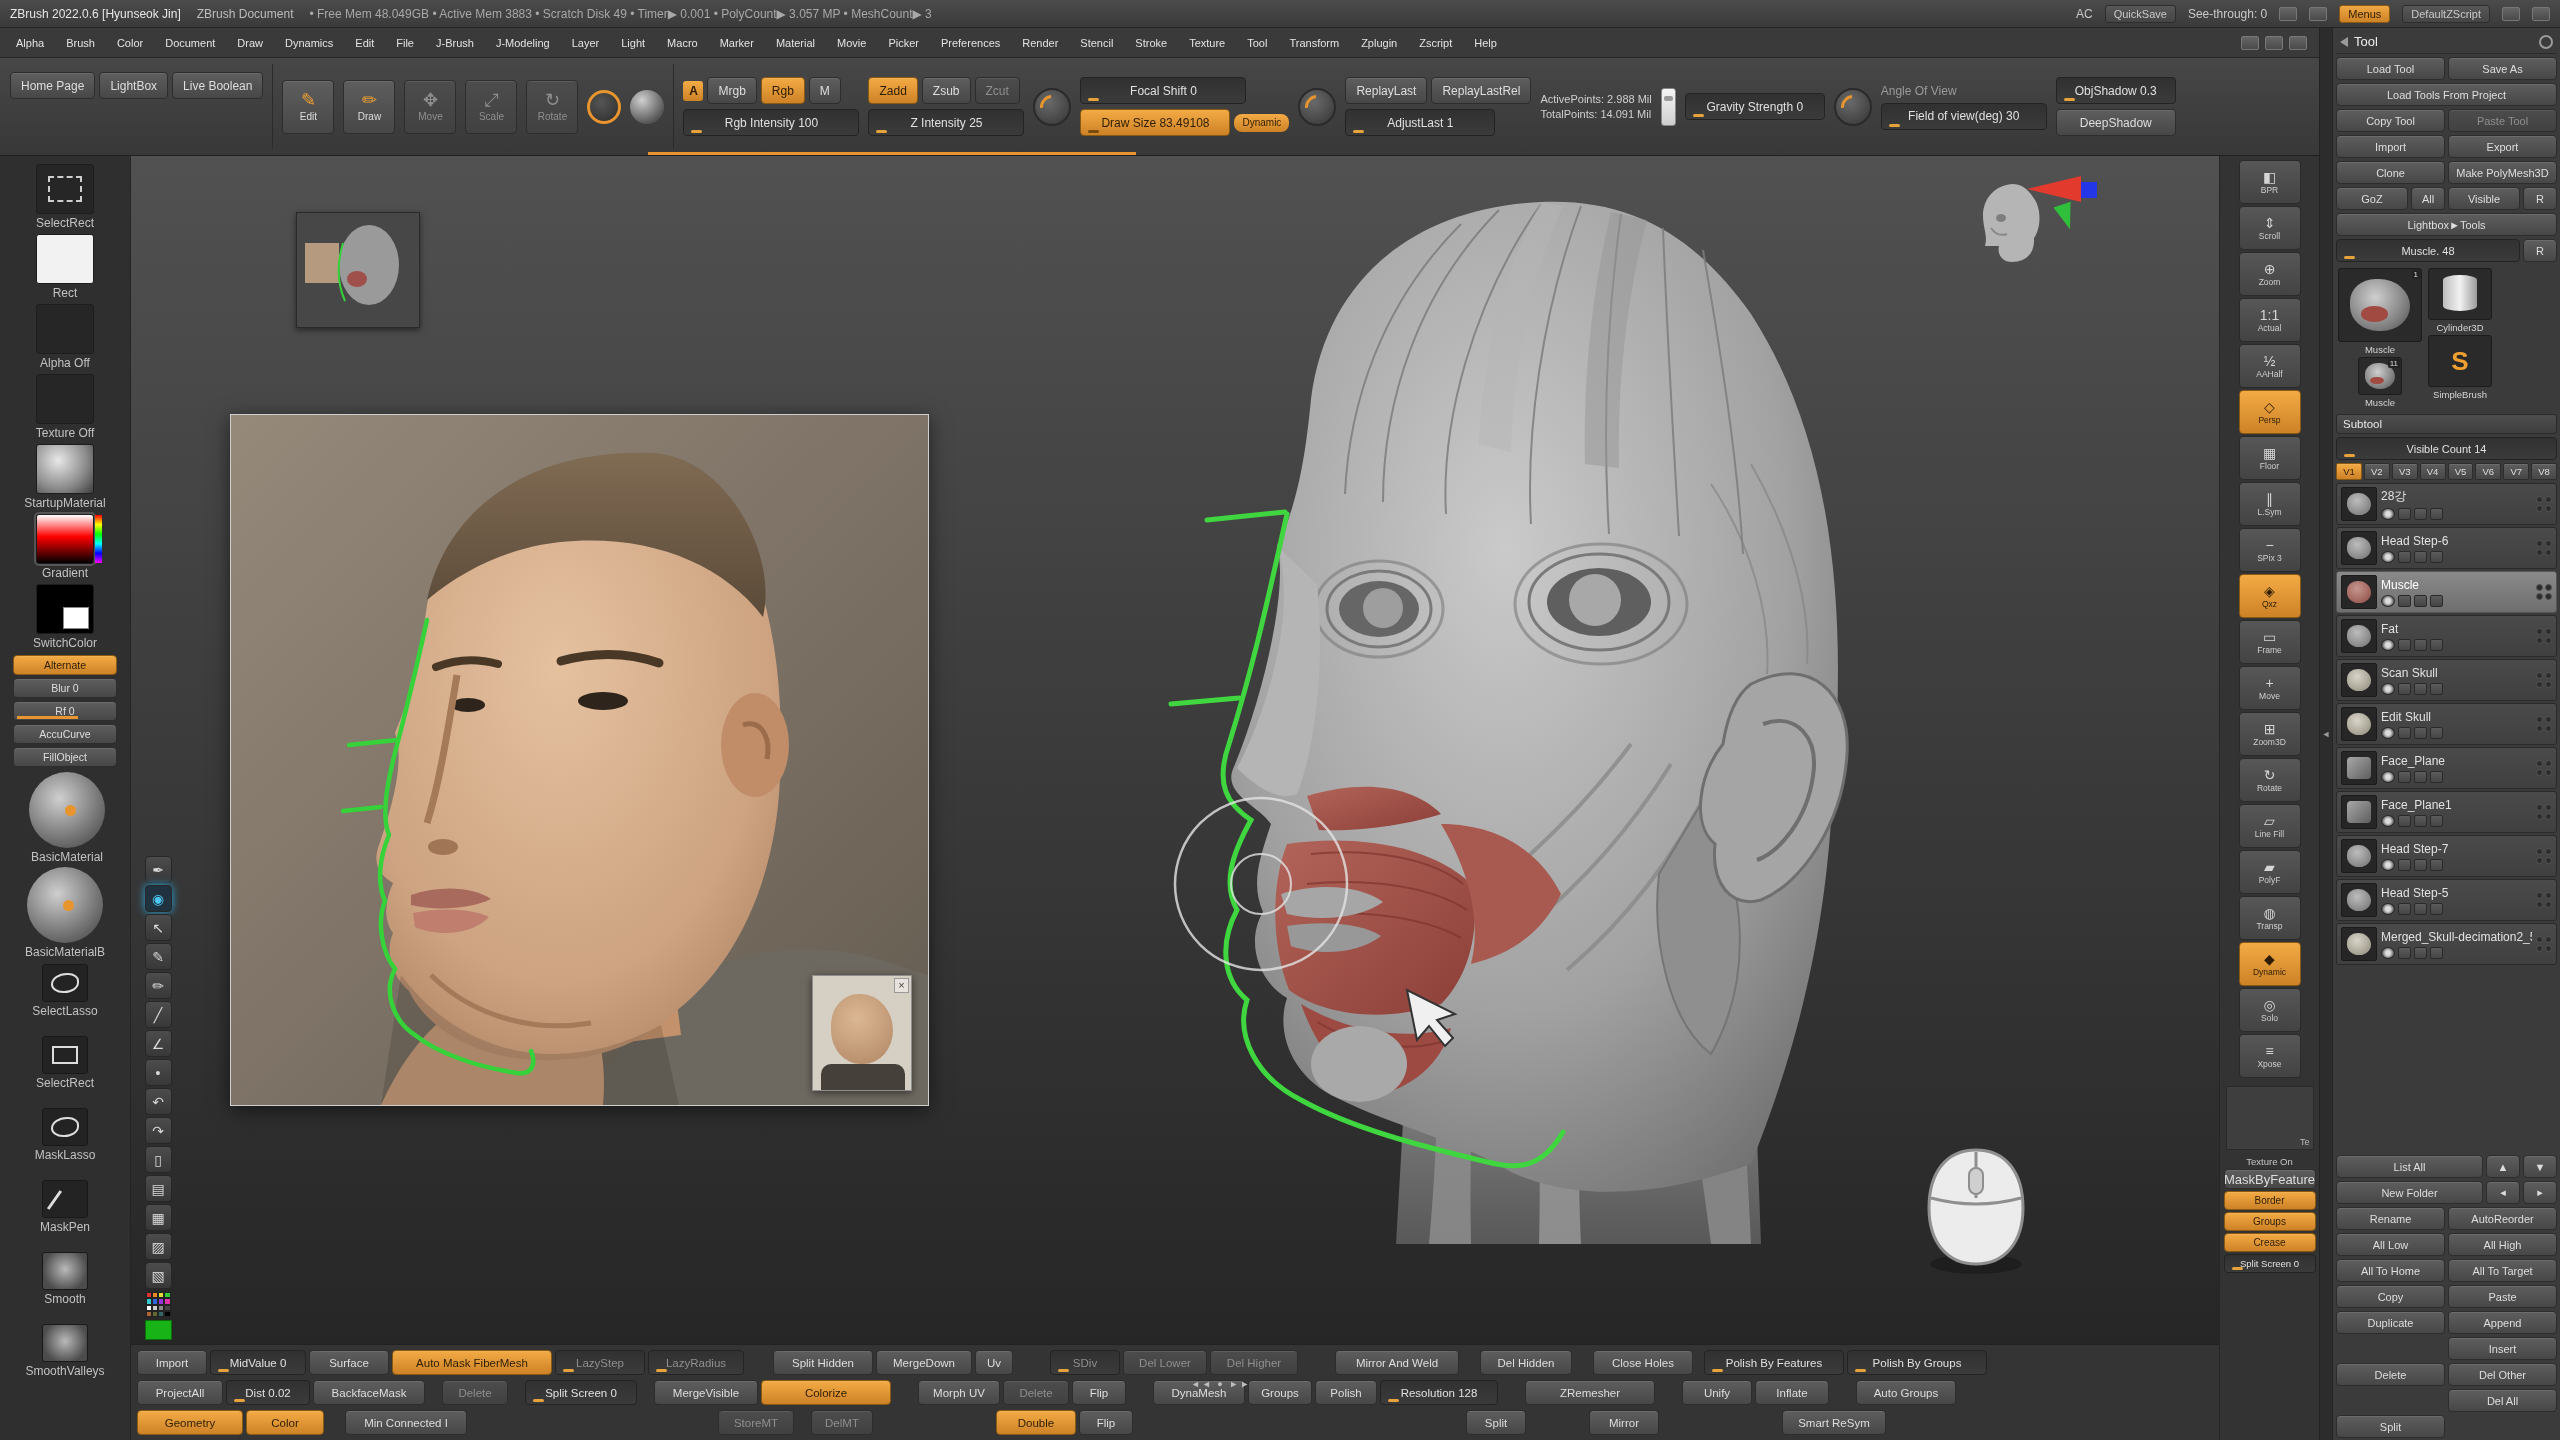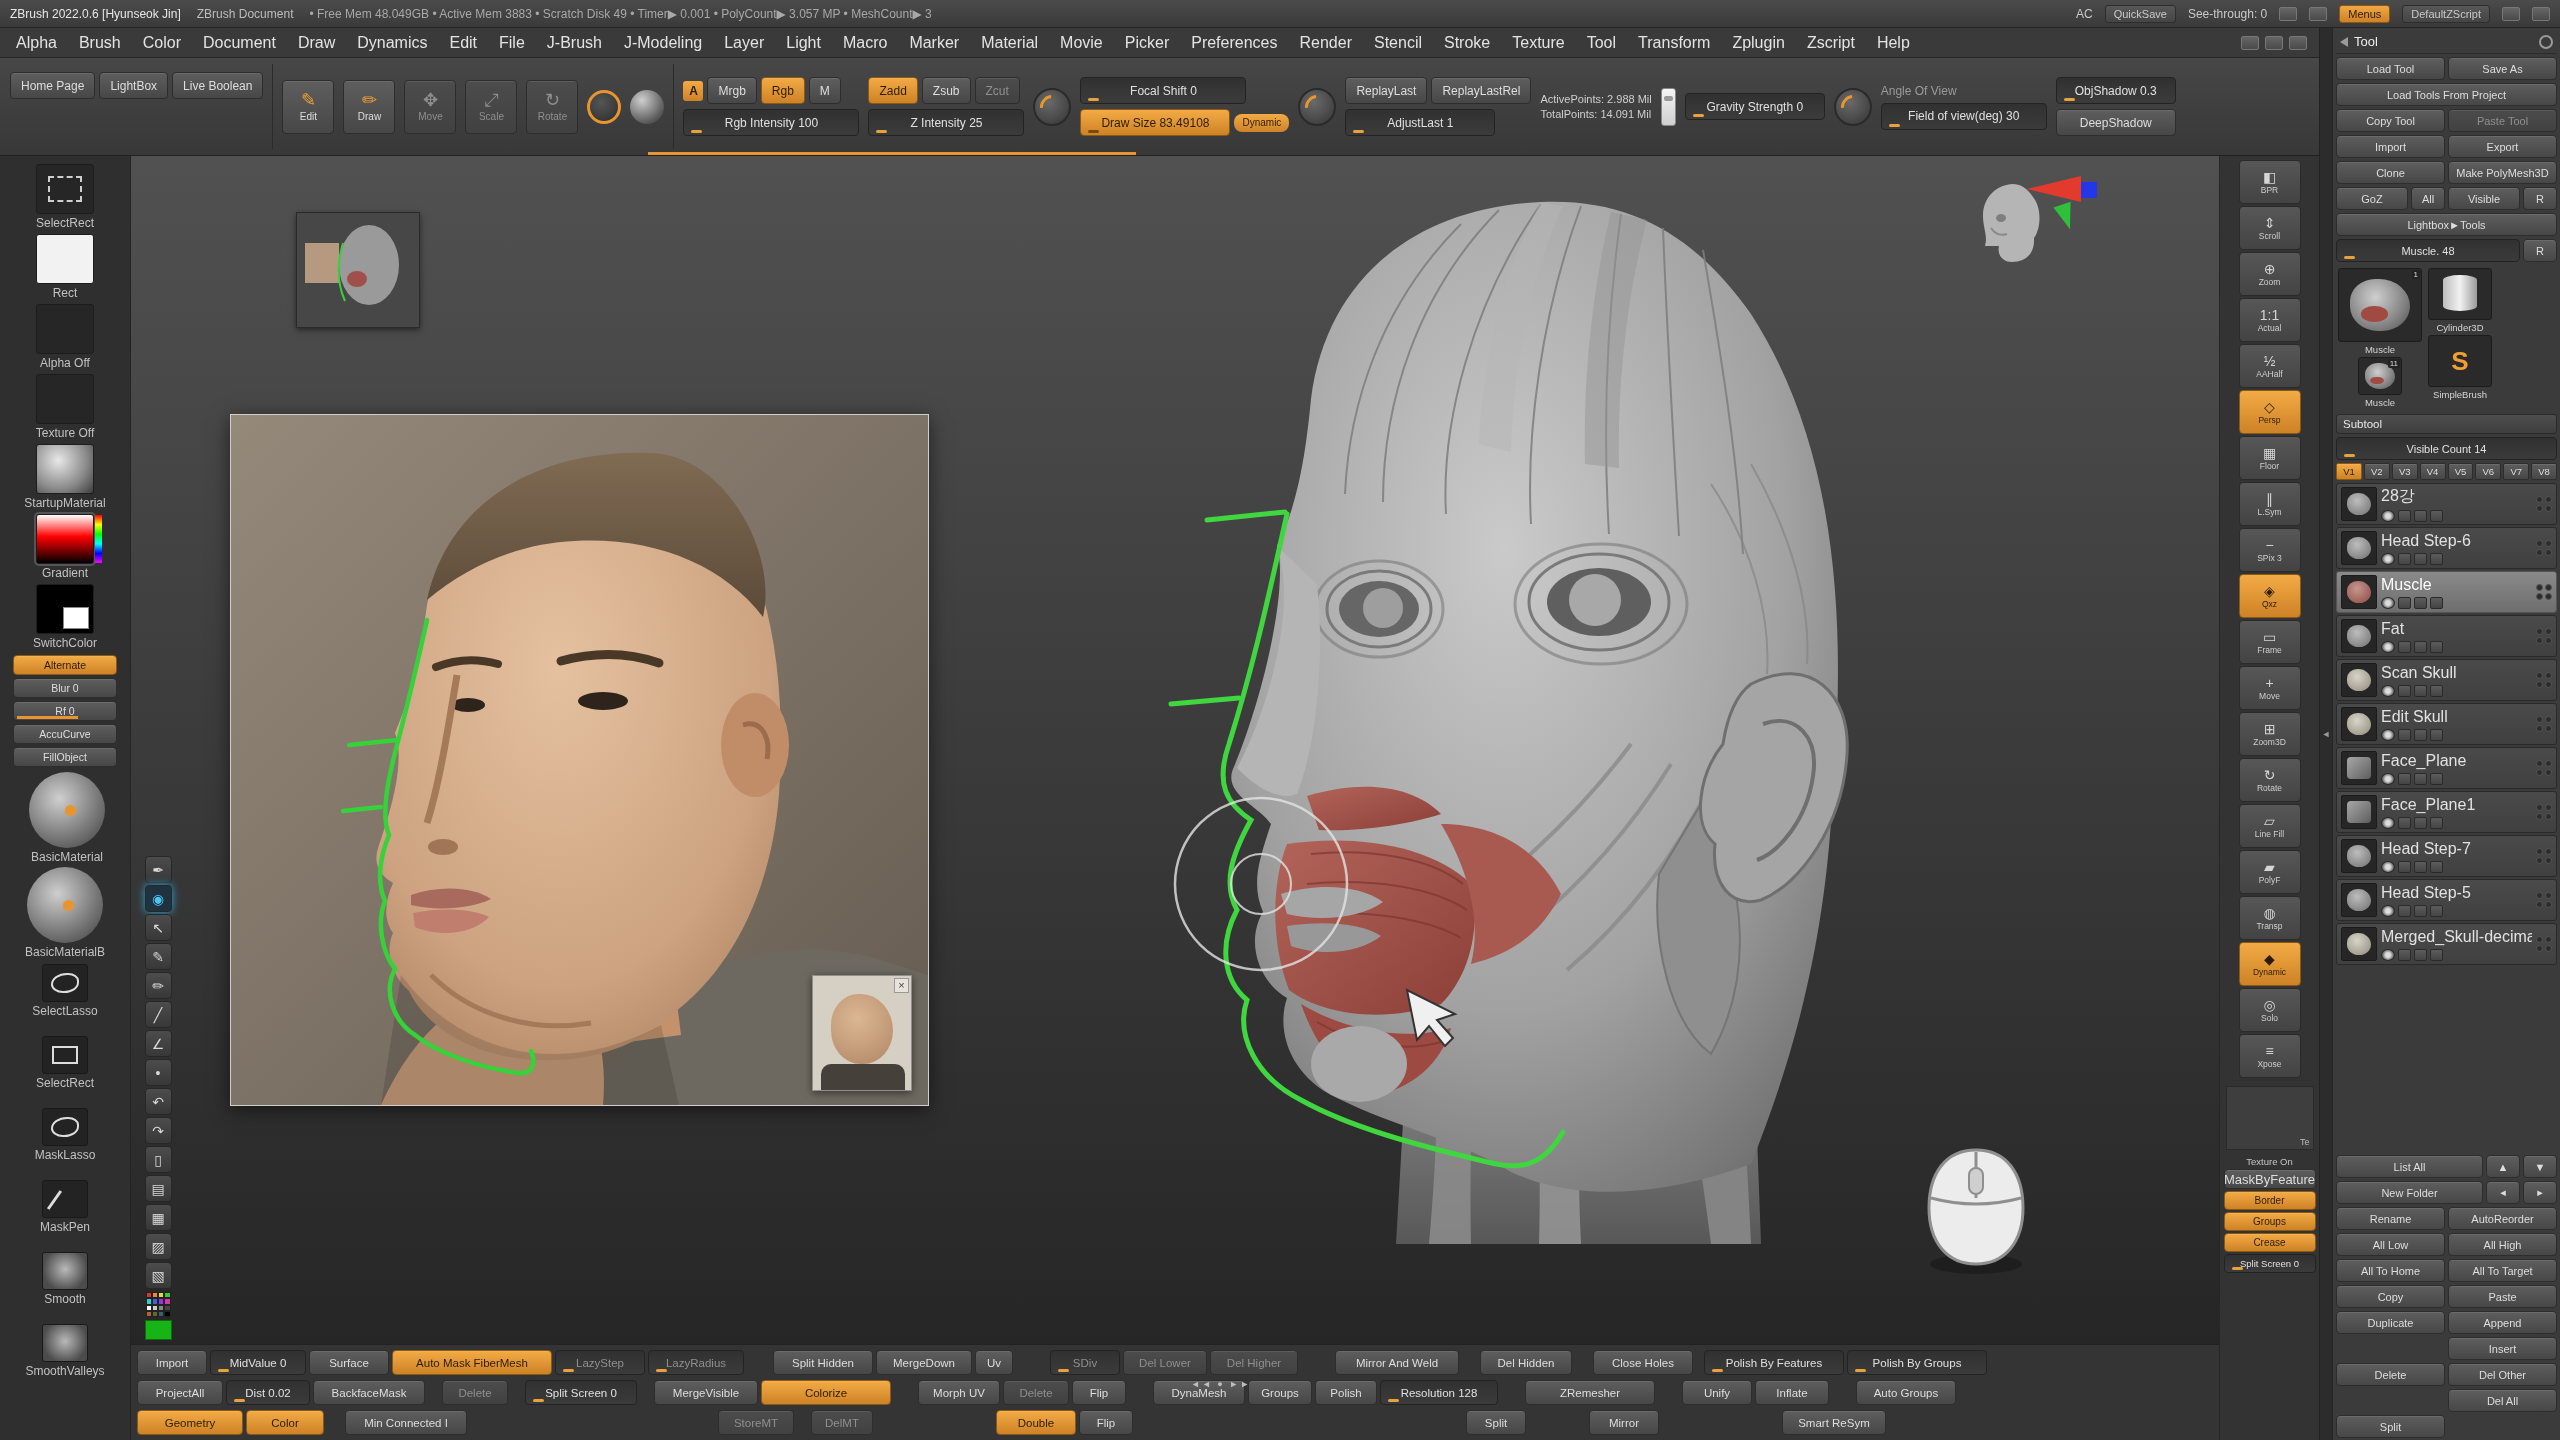--- a/index.html
+++ b/index.html
@@ -17,21 +17,21 @@
 .tb-chip.orange{background:linear-gradient(#f0a844,#cd8226);color:#2e1d04;border-color:#8a5a12}
 .mini-ico{width:18px;height:14px;border:1px solid #777;border-radius:2px;background:linear-gradient(#666,#4a4a4a);display:inline-block}
 
 
 .body-row{flex:1;display:flex;min-height:0}
 .left-col{flex:1;display:flex;flex-direction:column;min-width:0}
 
 
 .menubar{height:30px;flex:0 0 30px;background:#3a3a3a;border-bottom:1px solid #262626;display:flex;align-items:center;padding:0 6px}
 .menubar ul{display:flex;list-style:none;gap:2px}
-.menu-item{padding:4px 10px;font-size:16px;color:#e3e3e3;border-radius:3px;cursor:default}
+.menu-item{padding:4px 10px;font-size:11px;color:#e3e3e3;border-radius:3px;cursor:default}
 .menu-right{margin-left:auto;display:flex;gap:6px;padding-right:6px}
 
 
 .shelf{height:98px;flex:0 0 98px;background:linear-gradient(#474747,#383838);border-bottom:1px solid #202020;display:flex;align-items:center;gap:9px;padding:6px 10px;position:relative}
 .btn{background:linear-gradient(#5e5e5e,#474747);border:1px solid #2d2d2d;border-radius:4px;color:#dedede;font-size:12px;display:inline-flex;align-items:center;justify-content:center;height:27px;padding:0 10px;box-shadow:inset 0 1px 0 rgba(255,255,255,.09);white-space:nowrap;cursor:default}
 .btn.orange{background:linear-gradient(#f3ab45,#cd8226);color:#2e1d04;border-color:#8a5a12}
 .btn.disabled{color:#8f8f8f;background:linear-gradient(#4c4c4c,#414141)}
 .sl{position:relative;height:27px;background:linear-gradient(#313131,#3b3b3b);border:1px solid #232323;border-radius:4px;display:inline-flex;align-items:center;justify-content:center;font-size:12px;color:#e0e0e0;padding:0 10px;white-space:nowrap;cursor:default}
 .sl::after{content:"";position:absolute;left:7px;bottom:2px;width:11px;height:3px;background:#e8a23c;border-radius:2px}
 .sl.orange{background:linear-gradient(#f3ab45,#cd8226);color:#2e1d04;border-color:#8a5a12}
@@ -156,21 +156,21 @@
 .subtool-list{display:flex;flex-direction:column;gap:2px}
 .st-row{display:flex;gap:4px;align-items:center;background:linear-gradient(#4a4a4a,#404040);border:1px solid #2a2a2a;border-radius:3px;height:42px;padding:2px 4px}
 .st-row.selected{background:linear-gradient(#8a8a8a,#6e6e6e);border-color:#555}
 .st-row.selected .st-name{color:#fff}
 .st-thumb{width:36px;height:34px;flex:0 0 36px;background:#262626;border:1px solid #1b1b1b;border-radius:2px;position:relative}
 .st-thumb::after{content:"";position:absolute;inset:5px;border-radius:45% 55% 50% 50%;background:radial-gradient(circle at 42% 35%,#bdbdbd,#6f6f6f)}
 .st-thumb.red::after{background:radial-gradient(circle at 42% 35%,#c5968e,#8d4a42)}
 .st-thumb.bone::after{background:radial-gradient(circle at 42% 35%,#d8d4c8,#8f8a7a)}
 .st-thumb.plane::after{border-radius:4px;background:linear-gradient(135deg,#a8a8a8,#5e5e5e)}
 .st-mid{flex:1;display:flex;flex-direction:column;gap:3px;min-width:0}
-.st-name{font-size:16px;color:#e2e2e2;white-space:nowrap;overflow:hidden}
+.st-name{font-size:12px;color:#e2e2e2;white-space:nowrap;overflow:hidden}
 .st-icons{display:flex;gap:3px;align-items:center}
 .st-ico{width:13px;height:12px;background:linear-gradient(#5c5c5c,#454545);border:1px solid #2a2a2a;border-radius:2px}
 .st-eye{width:14px;height:12px;border-radius:50%;background:radial-gradient(circle,#dcdcdc 30%,#5a5a5a 75%);border:1px solid #2a2a2a}
 .st-pairs{display:grid;grid-template-columns:auto auto;gap:2px;margin-left:auto}
 .st-dot{width:7px;height:7px;border-radius:50%;background:#2c2c2c;border:1px solid #555}
 .tray-spacer{flex:1}
 .actions{display:flex;flex-direction:column;gap:3px}
 </style>
 </head>
 <body>

